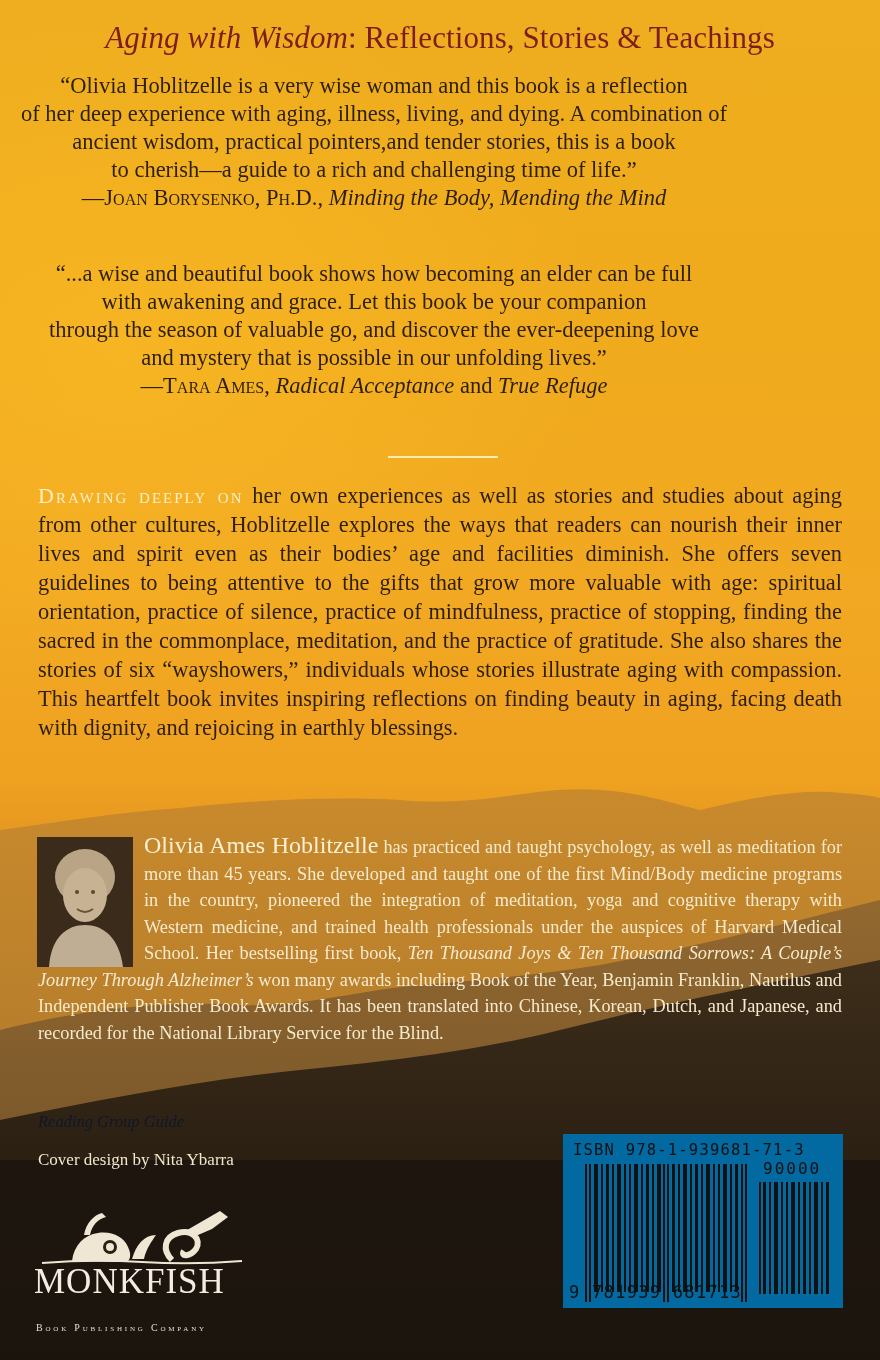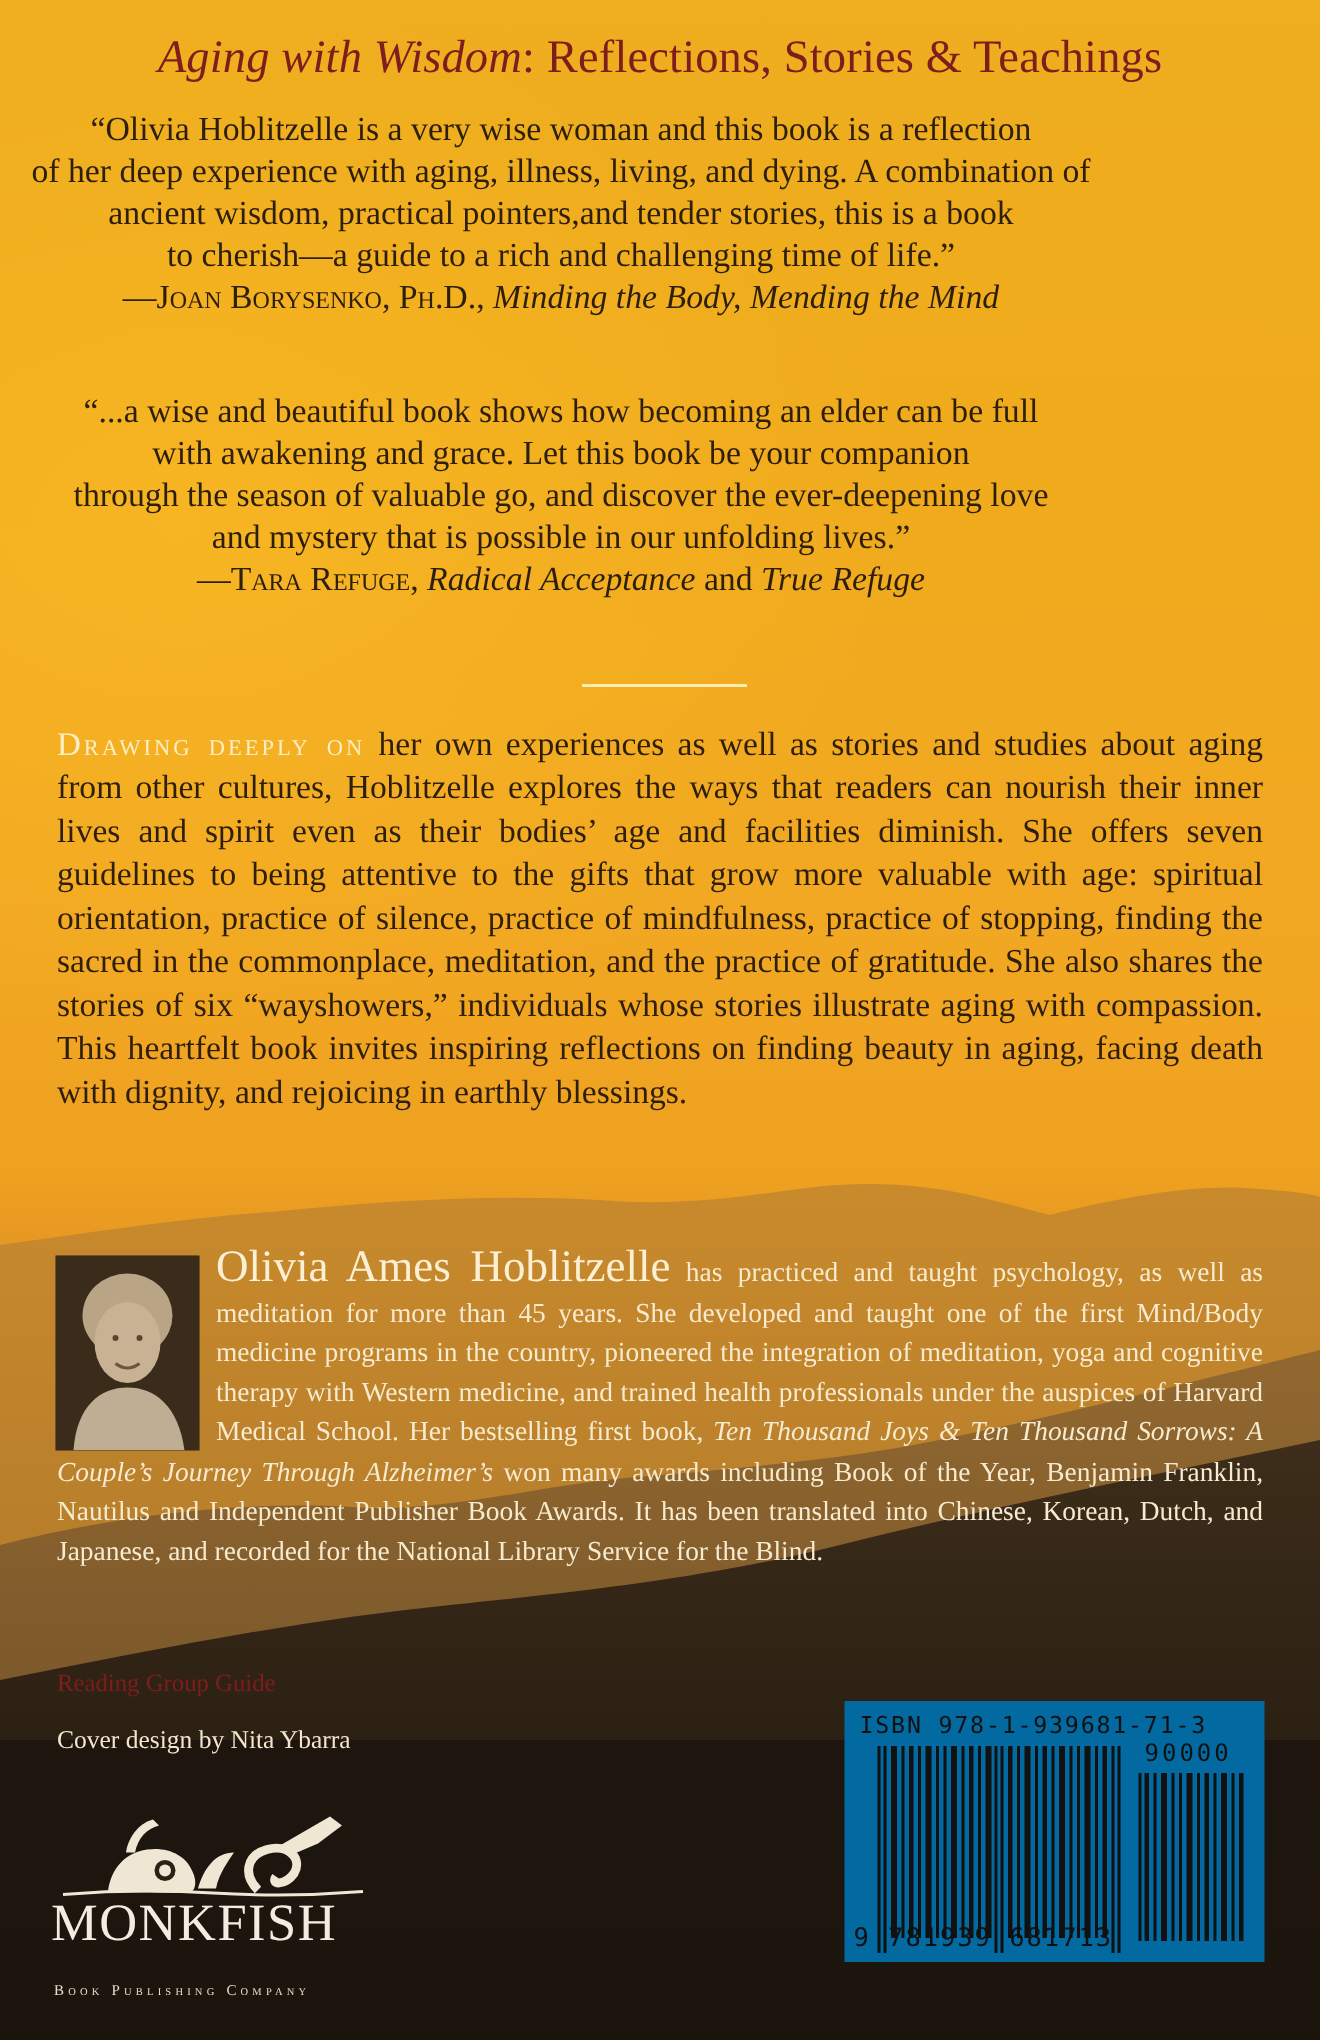--- a/index.html
+++ b/index.html
@@ -42,24 +42,24 @@
   .photo {
     position: absolute; top: 837px; left: 37px; width: 96px; height: 130px;
     background: radial-gradient(ellipse 38px 48px at 48px 55px, #cdb99a 0%, #9c8465 55%, #3b2c1a 100%);
     overflow: hidden;
   }
   .bio {
     position: absolute; top: 830px; left: 38px; width: 804px;
     color: #f7ebcf; font-size: 18.3px; line-height: 26.5px; text-align: justify;
   }
   .bio .float-space { float: left; width: 106px; height: 134px; }
-  .bio .name { font-size: 30px; line-height: 30px; color: #fbf0d4; }
+  .bio .name { font-size: 24px; line-height: 30px; color: #fbf0d4; }
   .rgg {
     position: absolute; top: 1112px; left: 38px;
-    color: #7f1d1d; font-size: 16.5px;
+    color: #0f172a; font-style: italic; font-size: 16.5px;
   }
   .cover {
     position: absolute; top: 1150px; left: 38px;
     color: #f2e6cc; font-size: 17px;
   }
   .logo { position: absolute; top: 1205px; left: 32px; width: 215px; height: 110px; }
   .logo-word {
     position: absolute; top: 1264px; left: 34px; width: 210px; text-align: left;
     color: #f3ece0; font-size: 35px; letter-spacing: 1px; line-height: 36px;
   }
@@ -124,21 +124,21 @@
   <span class="attr">ancient wisdom, practical pointers,and tender stories, this is a book</span>
   <span class="attr">to cherish—a guide to a rich and challenging time of life.”</span>
   <span class="attr"><span>—</span><span class="sc">Joan Borysenko, Ph.D.</span><span>, </span><i>Minding the Body, Mending the Mind</i></span>
 </div>
 
 <div class="quote q2">
   <span class="attr">“...a wise and beautiful book shows how becoming an elder can be full</span>
   <span class="attr">with awakening and grace. Let this book be your companion</span>
   <span class="attr">through the season of valuable go, and discover the ever-deepening love</span>
   <span class="attr">and mystery that is possible in our unfolding lives.”</span>
-  <span class="attr"><span>—</span><span class="sc">Tara Refuge</span><span>, </span><i>Radical Acceptance</i><span> and </span><i>True Refuge</i></span>
+  <span class="attr"><span>—</span><span class="sc">Tara Ames</span><span>, </span><i>Radical Acceptance</i><span> and </span><i>True Refuge</i></span>
 </div>
 
 <div class="rule"></div>
 
 <div class="desc">
   <span class="lead">Drawing deeply on</span><span> her own experiences as well as stories and studies about aging from other cultures, Hoblitzelle explores the ways that readers can nourish their inner lives and spirit even as their bodies’ age and facilities diminish. She offers seven guidelines to being attentive to the gifts that grow more valuable with age: spiritual orientation, practice of silence, practice of mindfulness, practice of stopping, finding the sacred in the commonplace, meditation, and the practice of gratitude. She also shares the stories of six “wayshowers,” individuals whose stories illustrate aging with compassion. This heartfelt book invites inspiring reflections on finding beauty in aging, facing death with dignity, and rejoicing in earthly blessings.</span>
 </div>
 
 <div class="photo">
   <svg width="96" height="130" viewBox="0 0 96 130">

